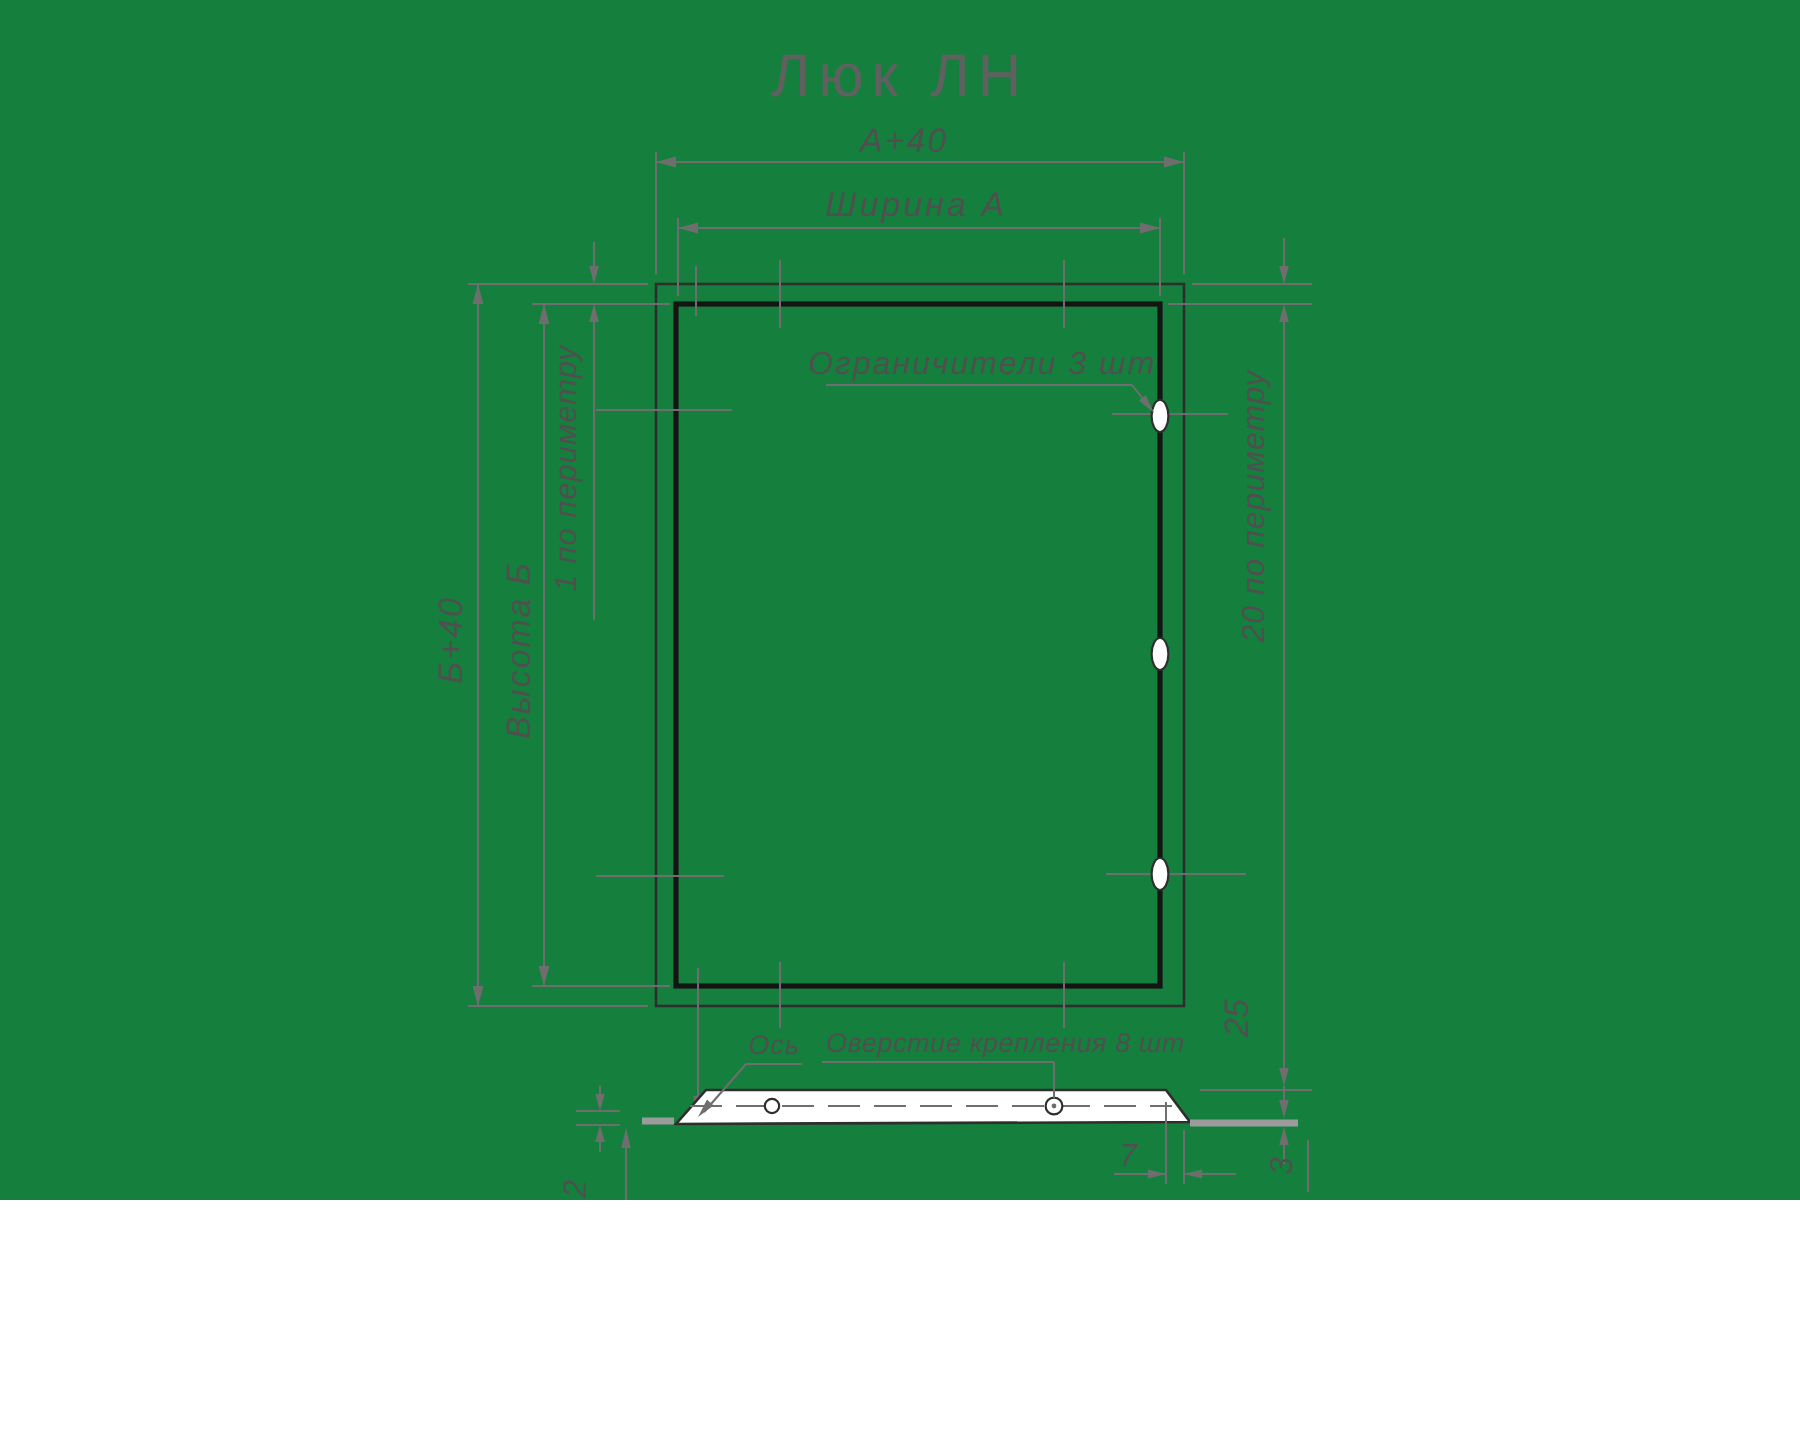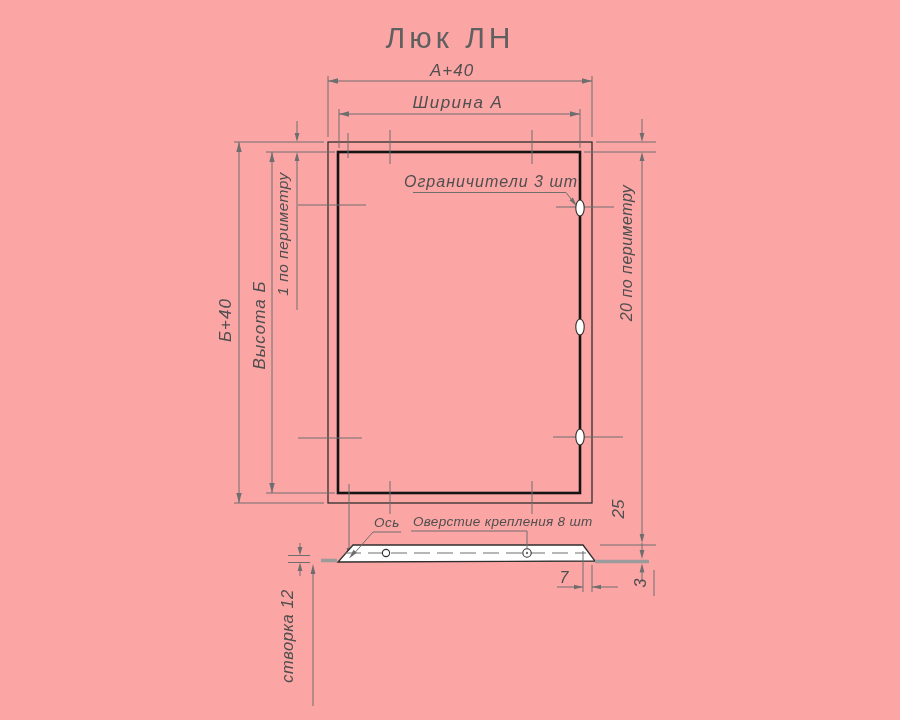--- a/index.html
+++ b/index.html
@@ -1,16 +1,16 @@
 <!DOCTYPE html>
 <html style="--c-line: #2e2e2e; --c-thick: #141414; --c-dim: #6e6e6e; --c-text: #4f4f4f; --c-title: #606060; --c-flange: #9b9b9b;"><head>
 <meta charset="utf-8">
 <style>
   html,body{margin:0;padding:0;background:#ffffff;}
-  .stage{position:relative;width:900px;height:720px;background:#fca5a5;overflow:hidden;}
+  .stage{position:relative;width:900px;height:600px;background:#15803d;overflow:hidden;}
   svg{display:block}
   .t{font-family:"Liberation Sans","DejaVu Sans",sans-serif;font-style:italic;fill:var(--c-text,#4f4f4f);}
   .title-t{font-family:"Liberation Sans","DejaVu Sans",sans-serif;font-style:normal;fill:var(--c-title,#606060);letter-spacing:4px;}
   .dimline{stroke:var(--c-dim,#6e6e6e);stroke-width:1;fill:none;}
   .arrow{fill:var(--c-dim,#6e6e6e);stroke:none;}
   .thin{stroke:var(--c-line,#2e2e2e);stroke-width:1.3;fill:none;}
   .thick{stroke:var(--c-thick,#141414);stroke-width:2.6;fill:none;}
   .leafline{stroke:var(--c-line,#2e2e2e);stroke-width:1.3;fill:#ffffff;}
   .flange{stroke:var(--c-flange,#9b9b9b);stroke-width:3.5;fill:none;}
   .center{stroke:var(--c-dim,#6e6e6e);stroke-width:1;stroke-dasharray:16 7;fill:none;}

